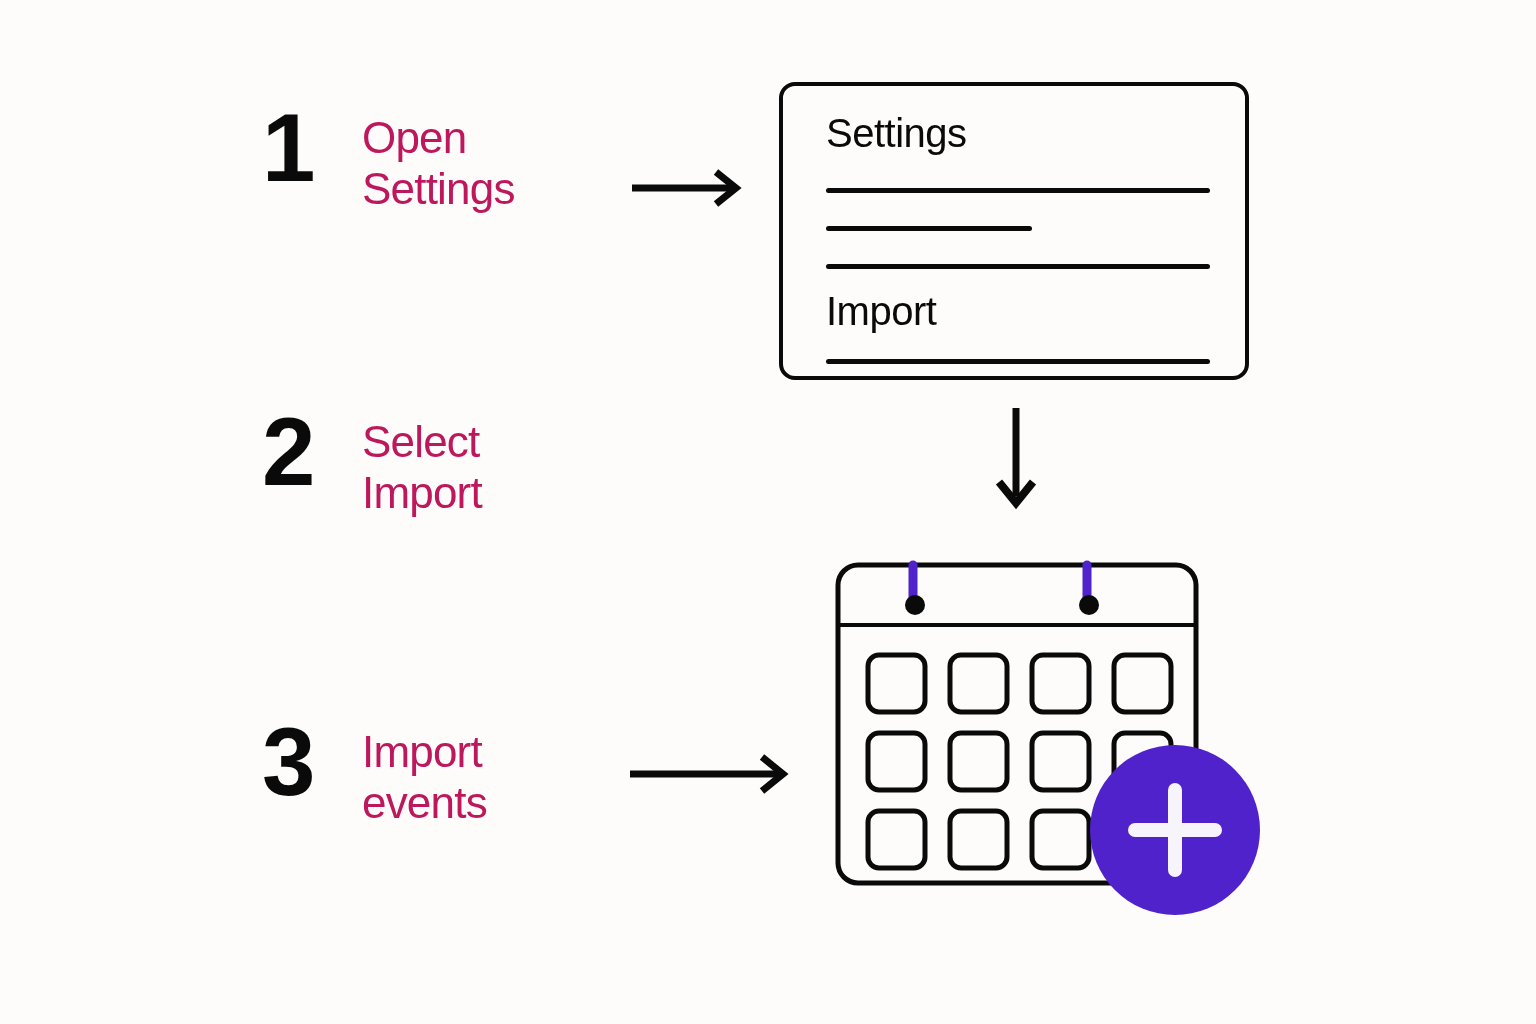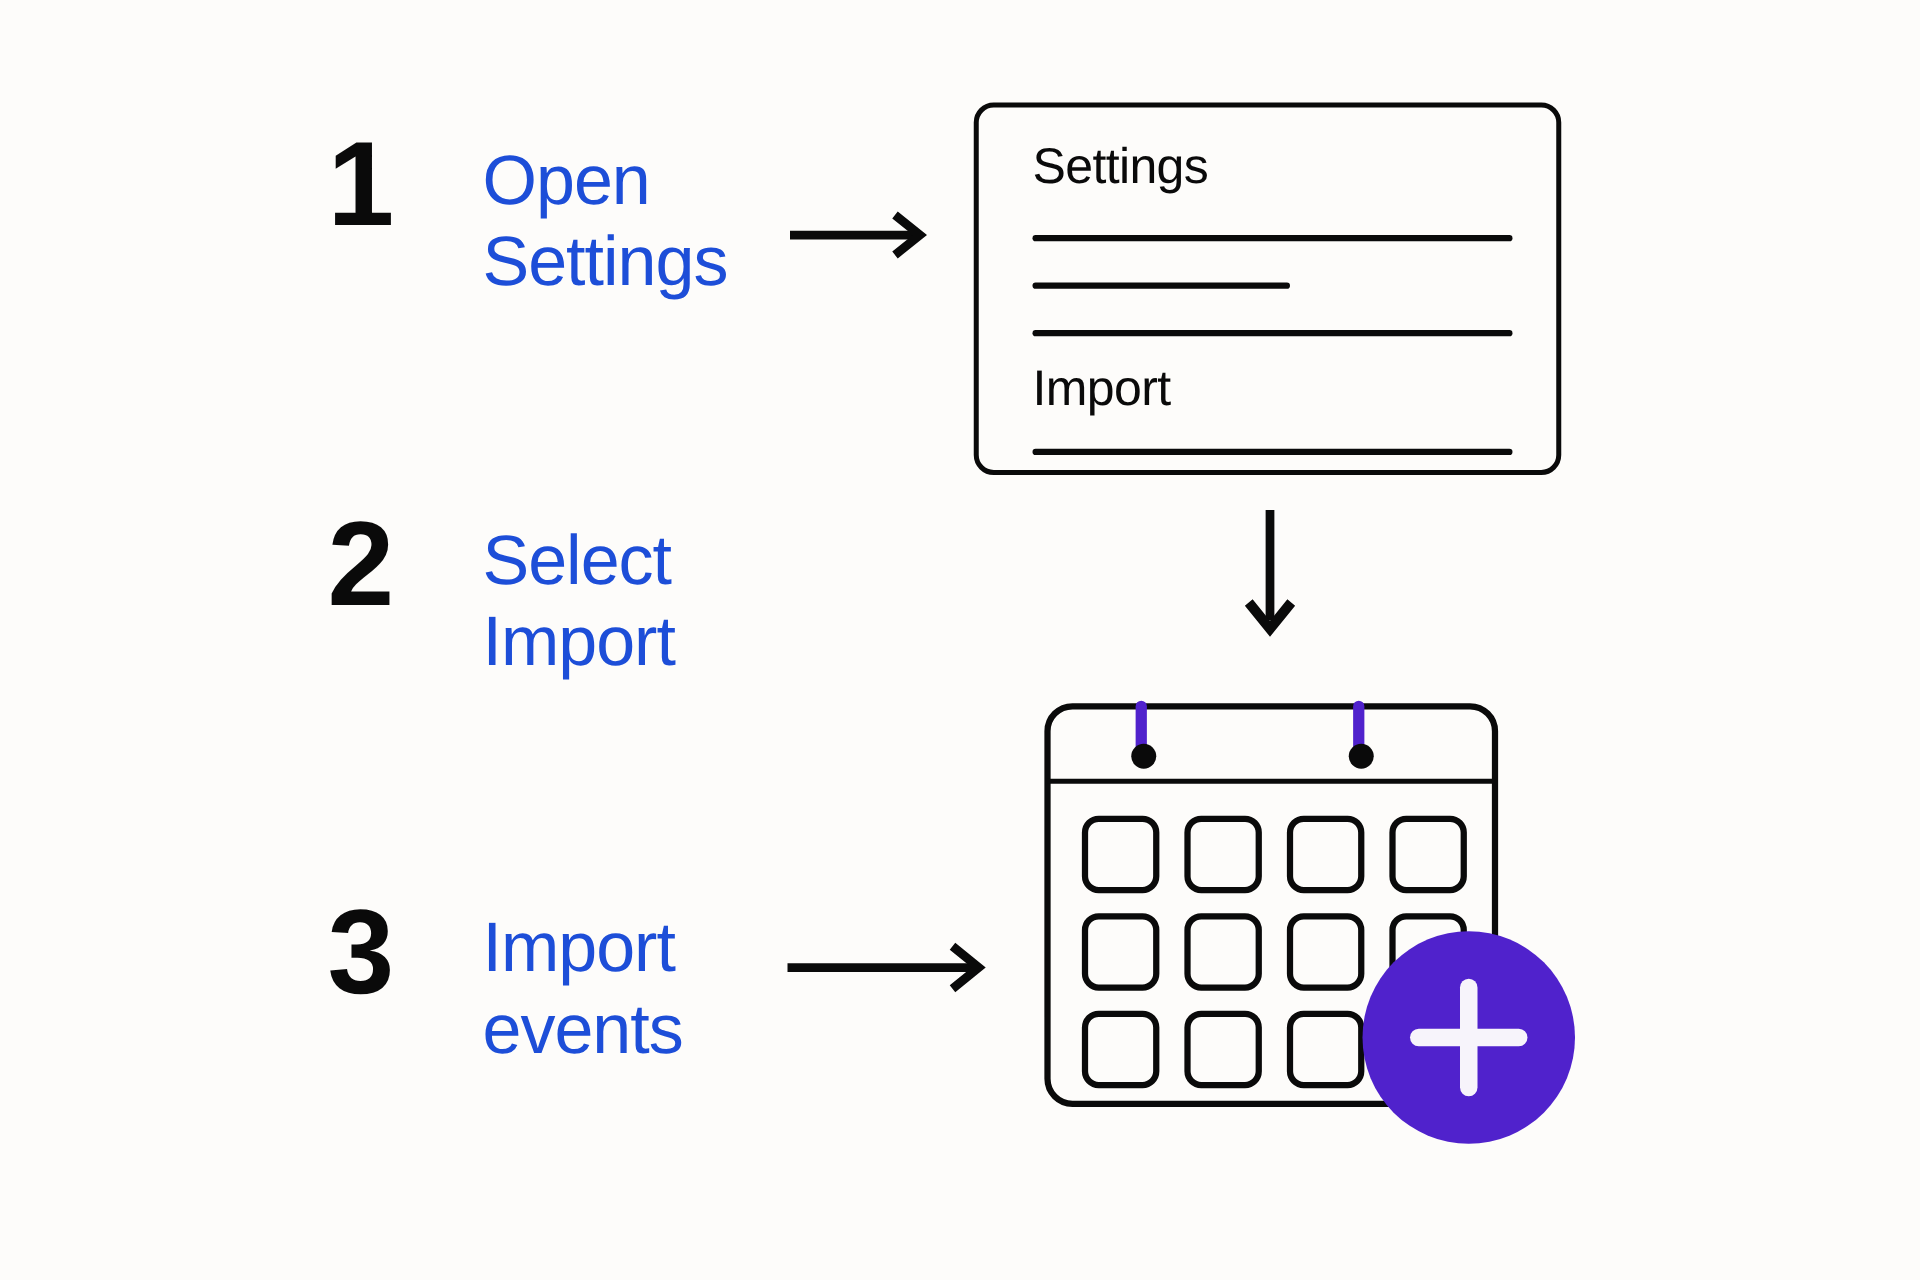--- a/index.html
+++ b/index.html
@@ -33,28 +33,27 @@
   .step-number {
     font-size: 96px;
     font-weight: 700;
     line-height: 0.92;
     letter-spacing: -2px;
     color: #0a0a0a;
     width: 78px;
     text-align: left;
   }
   .step-label {
-    font-size: 56px;
+    font-size: 44px;
     font-weight: 400;
     line-height: 1.16;
     letter-spacing: -0.8px;
-    color: #1d4ed8;
+    color: #be185d;
     padding-top: 8px;
     white-space: pre-line;
-    margin-left: 24px;
   }
 
   #step-1 { left: 262px; top: 104px; }
   #step-2 { left: 262px; top: 408px; }
   #step-3 { left: 262px; top: 718px; }
 
   
   .arrow {
     position: absolute;
   }

